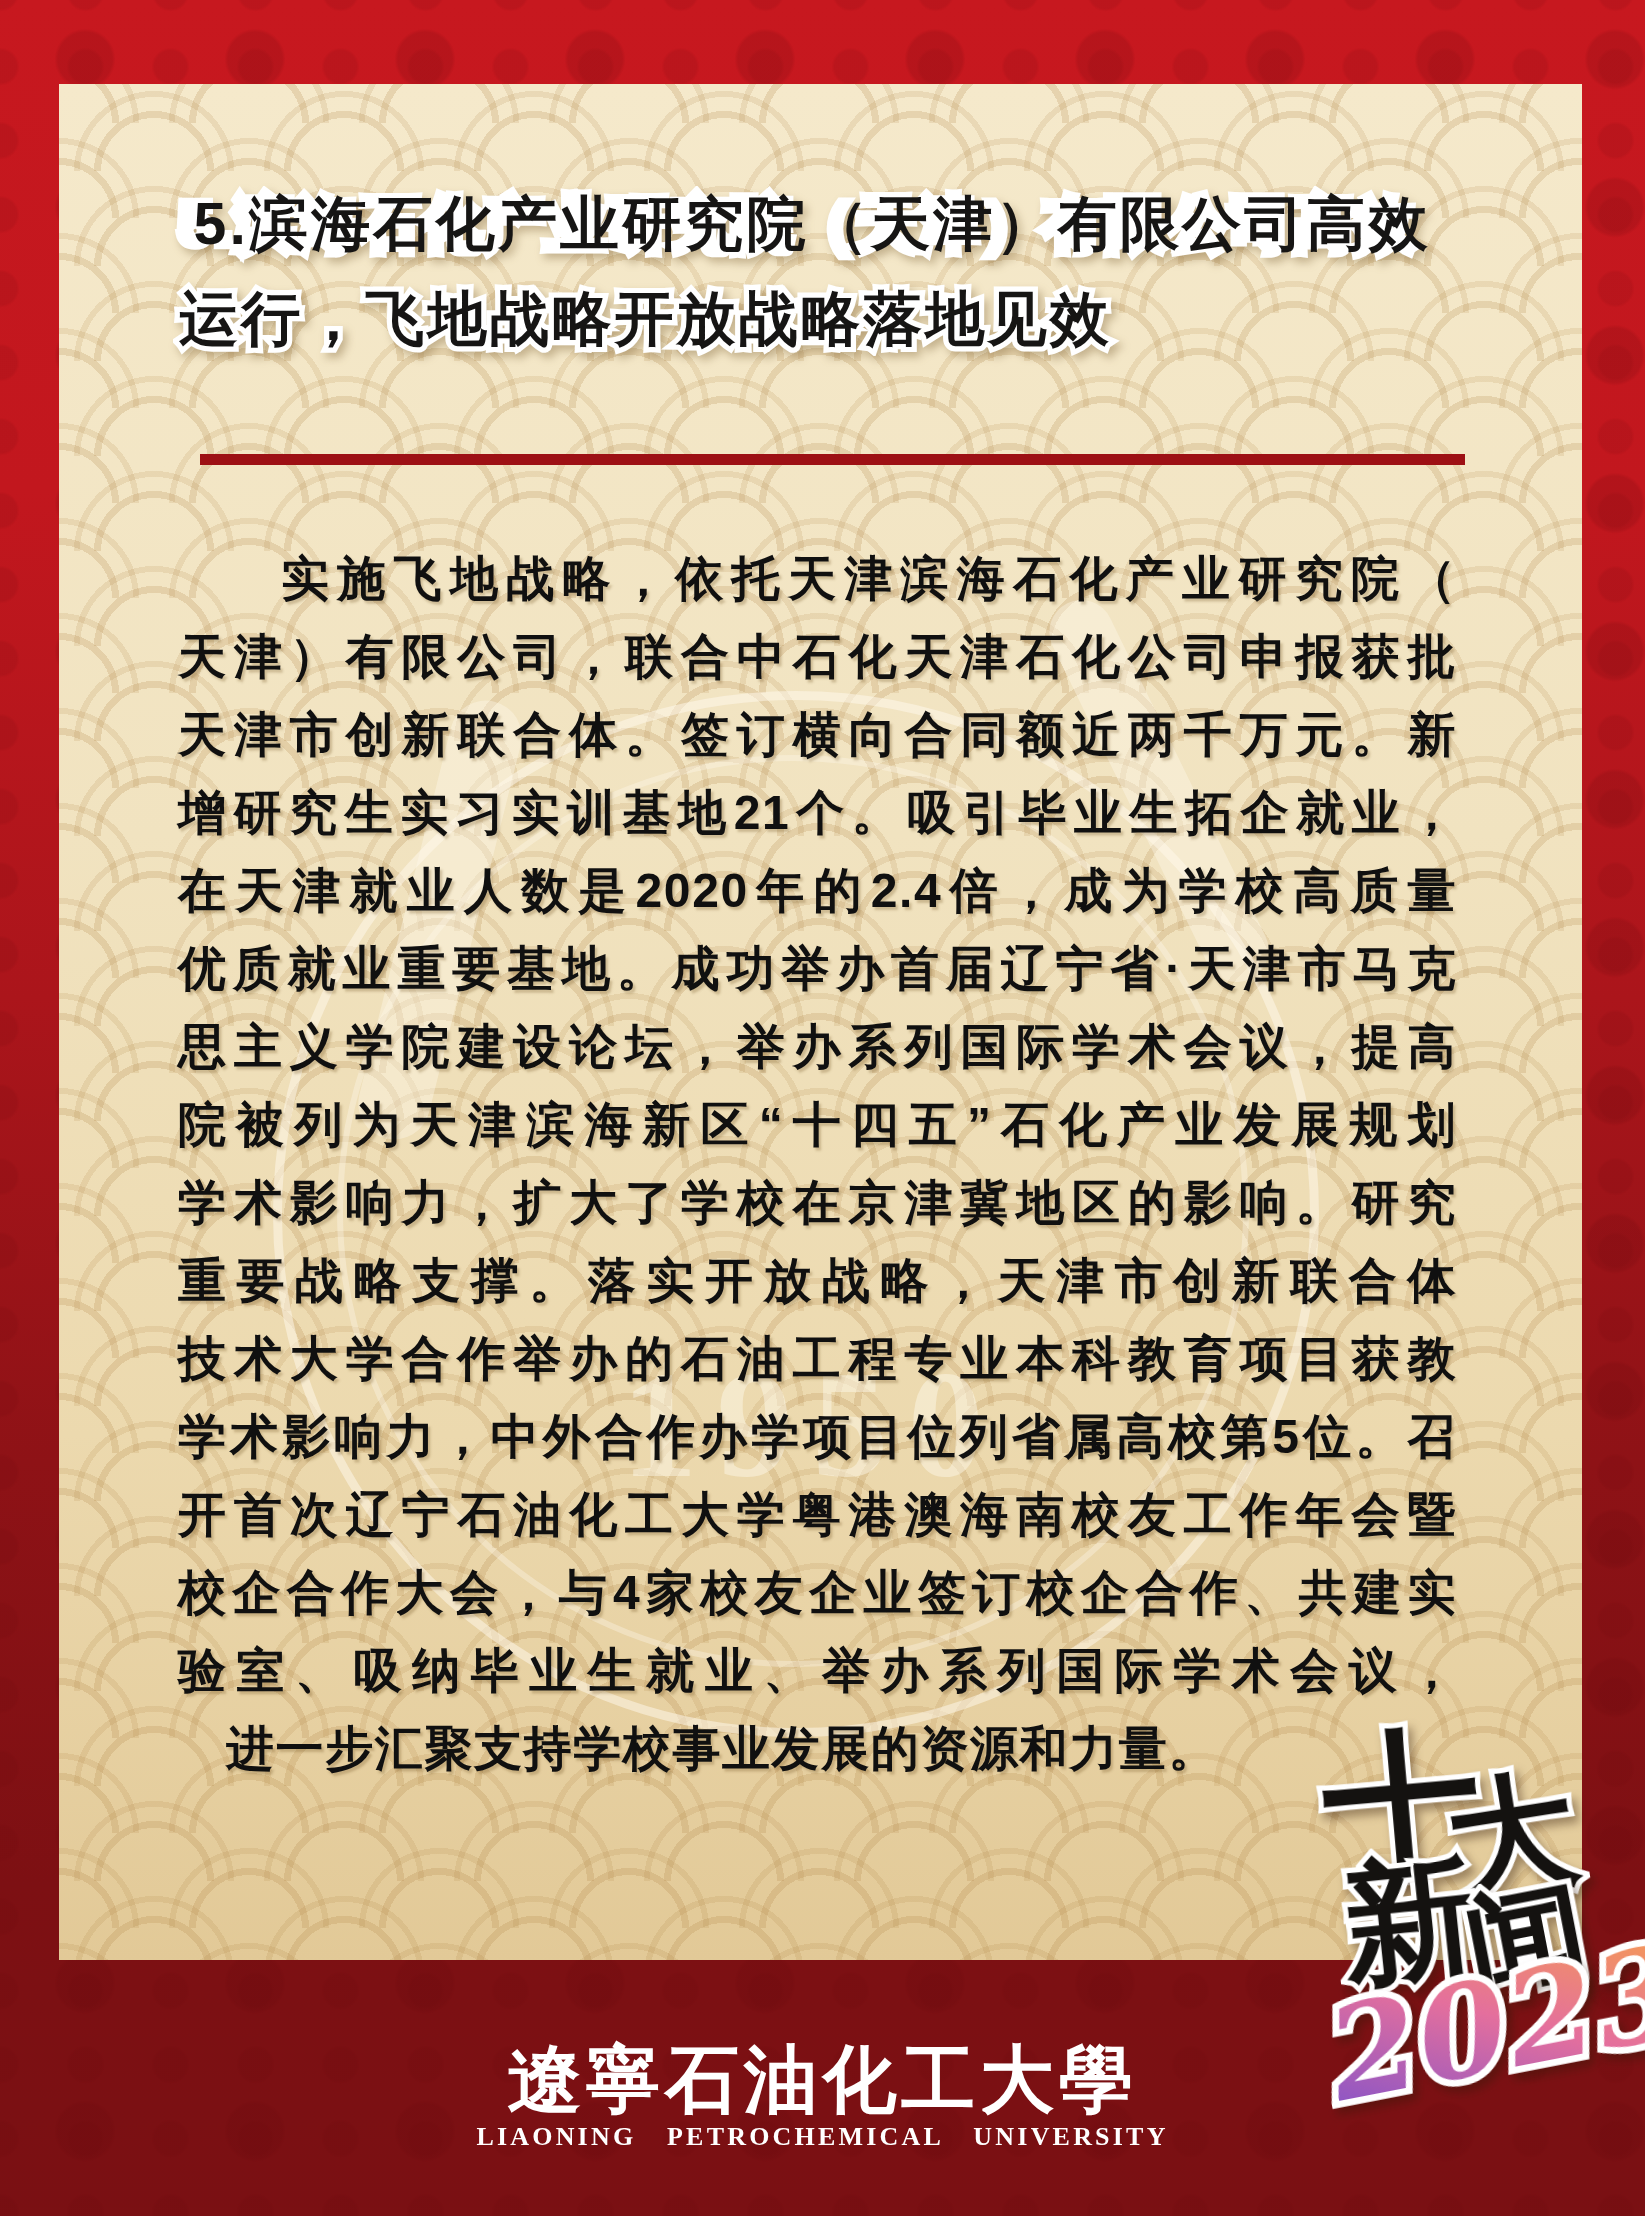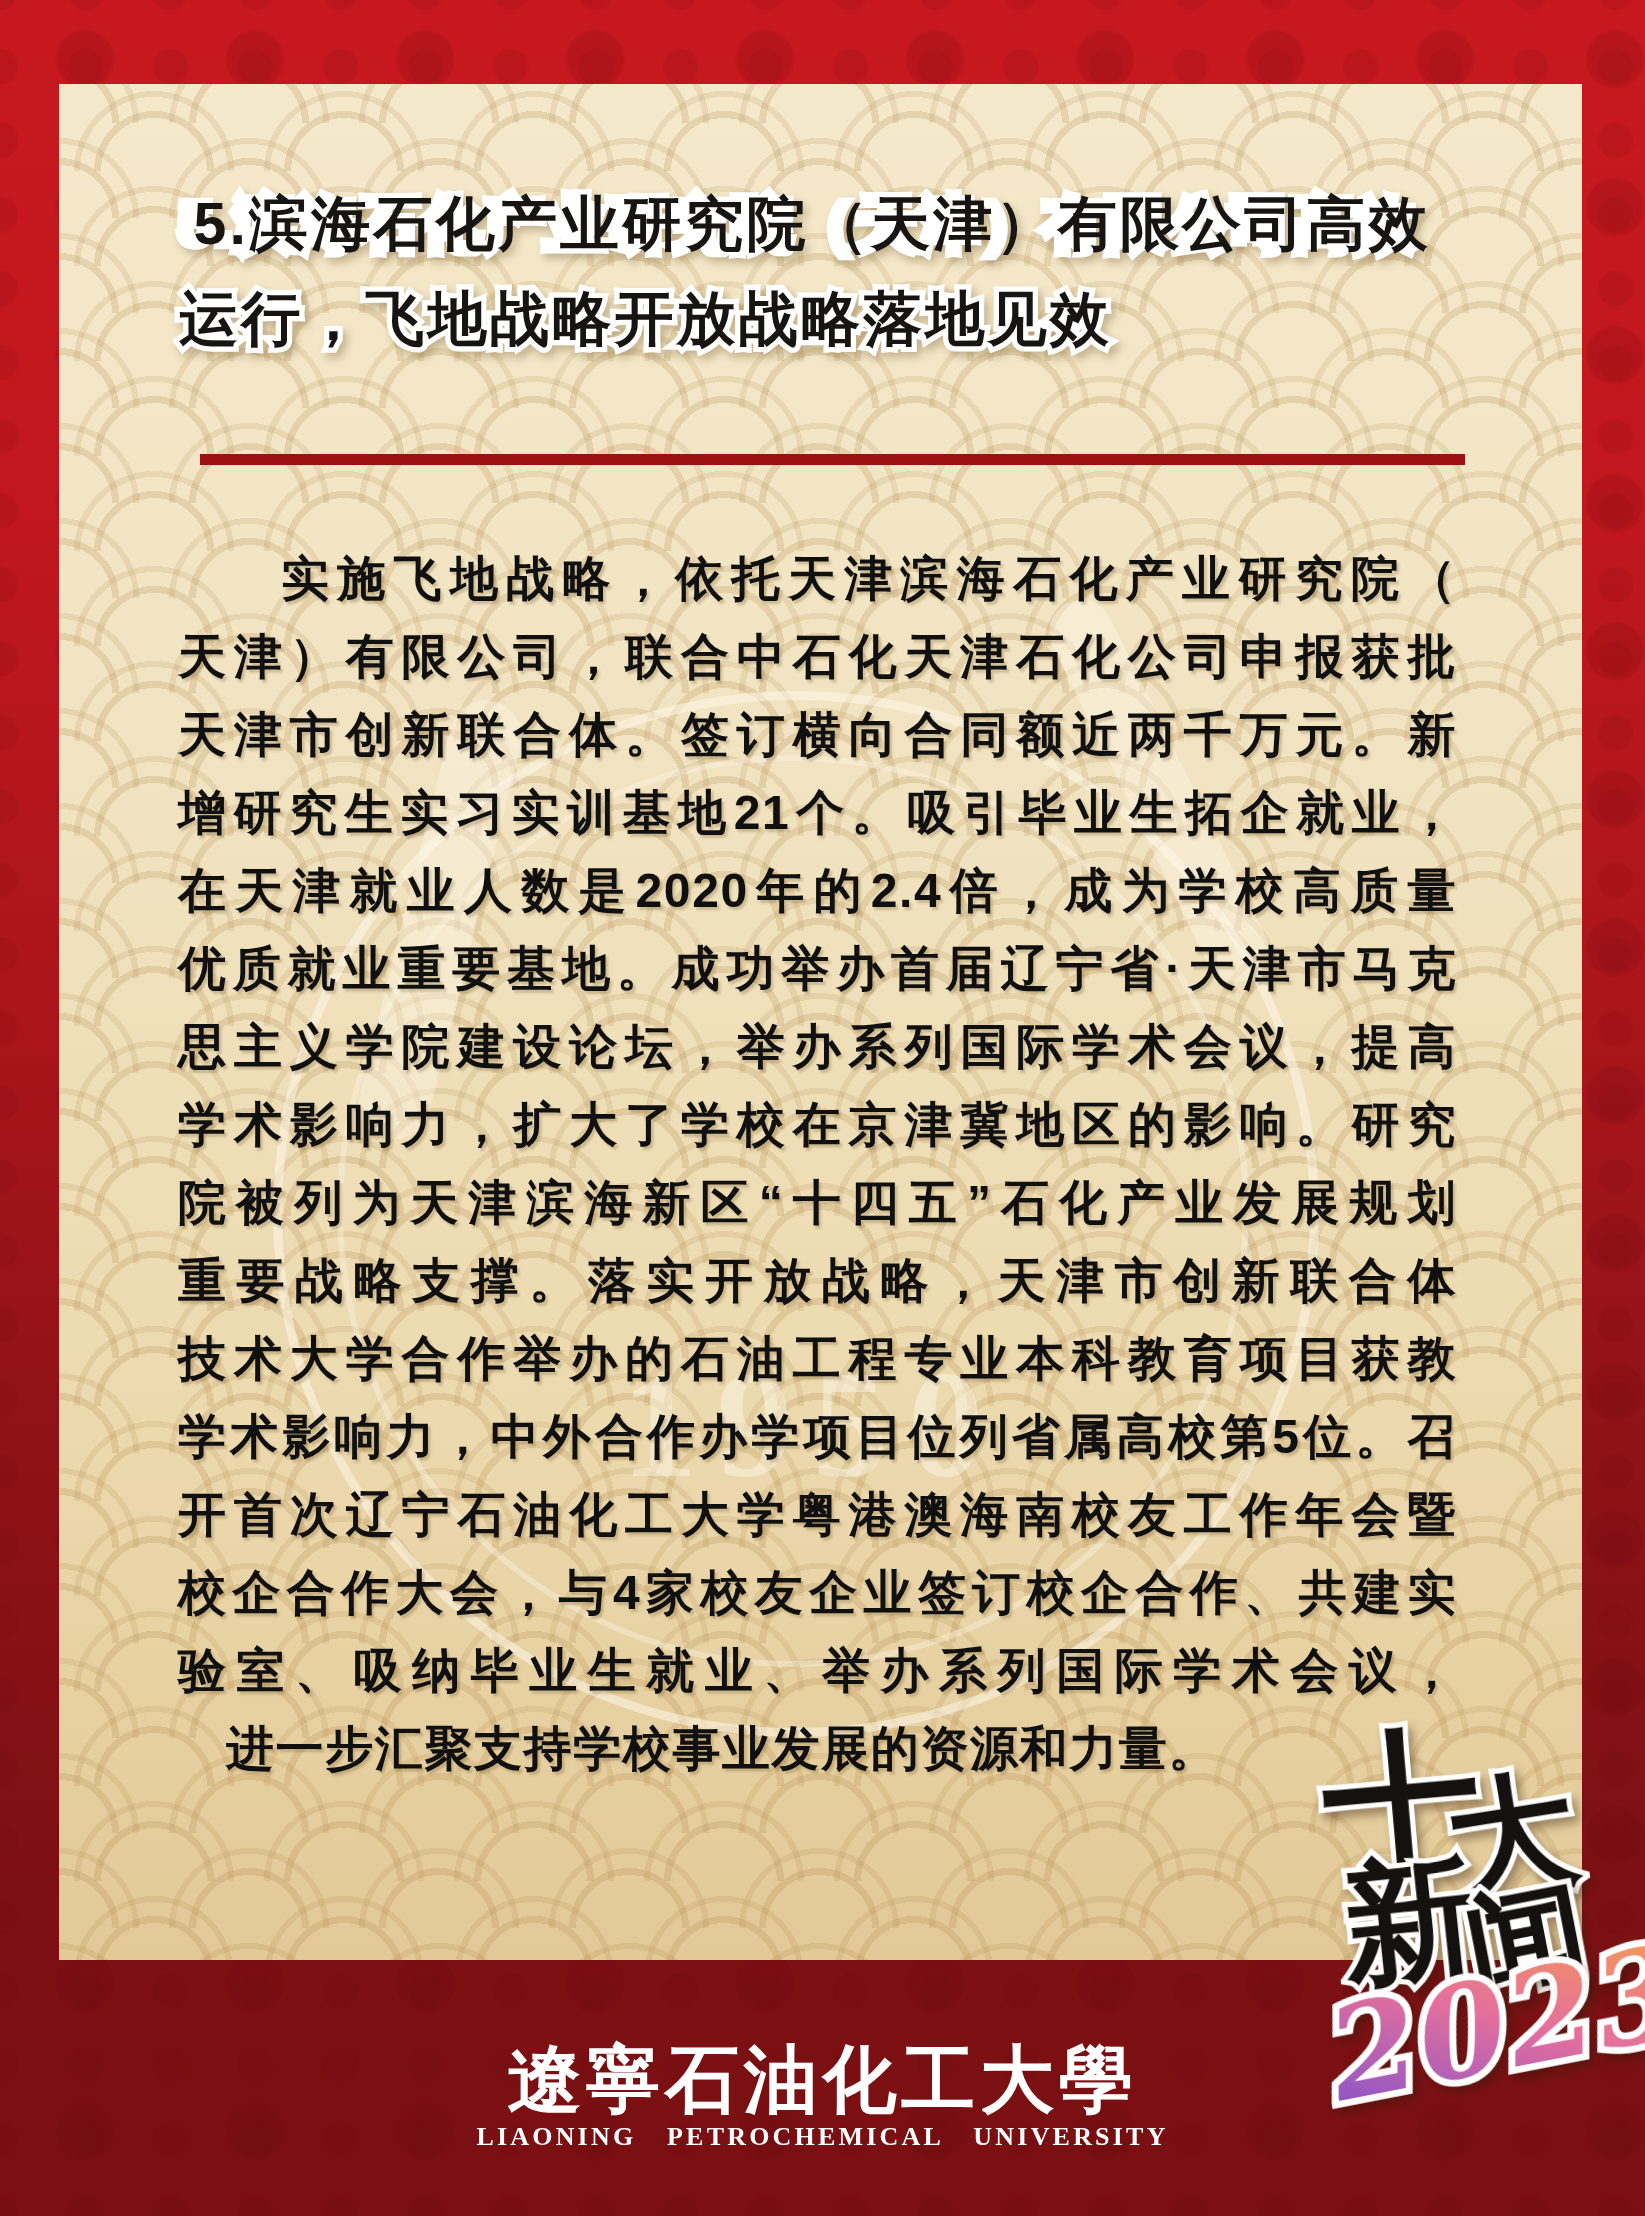--- a/index.html
+++ b/index.html
@@ -102,22 +102,22 @@
     <div class="rule"></div>
 
     <div class="body-text">
       <div class="body-line first">实施飞地战略，依托天津滨海石化产业研究院（</div>
       <div class="body-line">天津）有限公司，联合中石化天津石化公司申报获批</div>
       <div class="body-line">天津市创新联合体。签订横向合同额近两千万元。新</div>
       <div class="body-line">增研究生实习实训基地21个。吸引毕业生拓企就业，</div>
       <div class="body-line">在天津就业人数是2020年的2.4倍，成为学校高质量</div>
       <div class="body-line">优质就业重要基地。成功举办首届辽宁省·天津市马克</div>
       <div class="body-line">思主义学院建设论坛，举办系列国际学术会议，提高</div>
+      <div class="body-line">院被列为天津滨海新区“十四五”石化产业发展规划</div>
       <div class="body-line">学术影响力，扩大了学校在京津冀地区的影响。研究</div>
-      <div class="body-line">院被列为天津滨海新区“十四五”石化产业发展规划</div>
       <div class="body-line">重要战略支撑。落实开放战略，天津市创新联合体</div>
       <div class="body-line">技术大学合作举办的石油工程专业本科教育项目获教</div>
       <div class="body-line">学术影响力，中外合作办学项目位列省属高校第5位。召</div>
       <div class="body-line">开首次辽宁石油化工大学粤港澳海南校友工作年会暨</div>
       <div class="body-line">校企合作大会，与4家校友企业签订校企合作、共建实</div>
       <div class="body-line">验室、吸纳毕业生就业、举办系列国际学术会议，</div>
       <div class="body-line last">进一步汇聚支持学校事业发展的资源和力量。</div>
     </div>
   </div>
 

